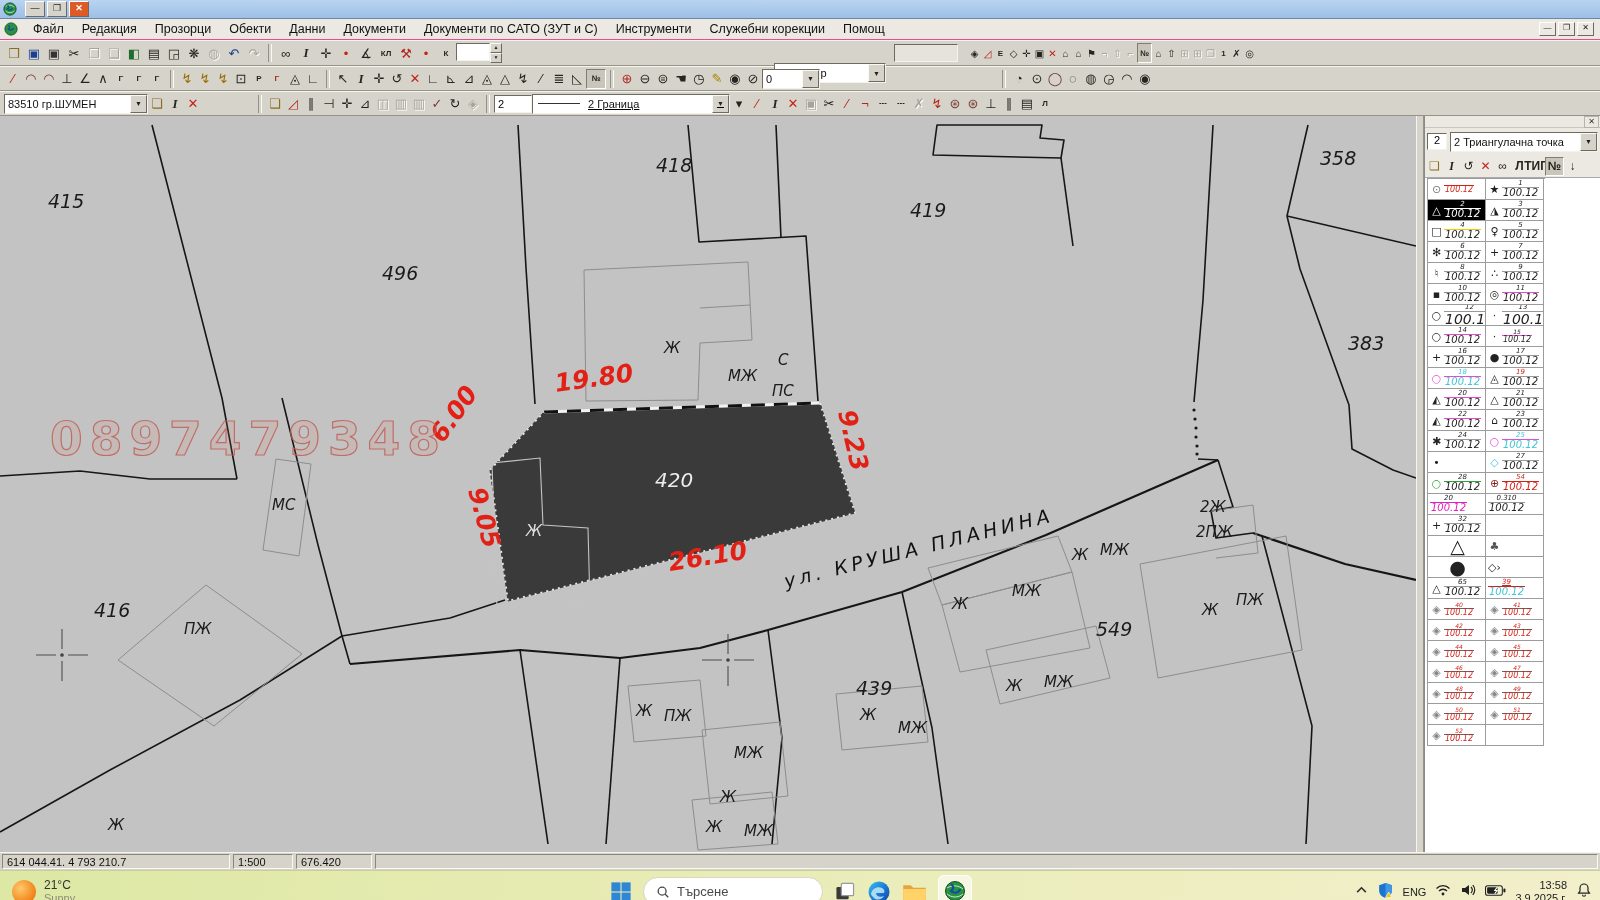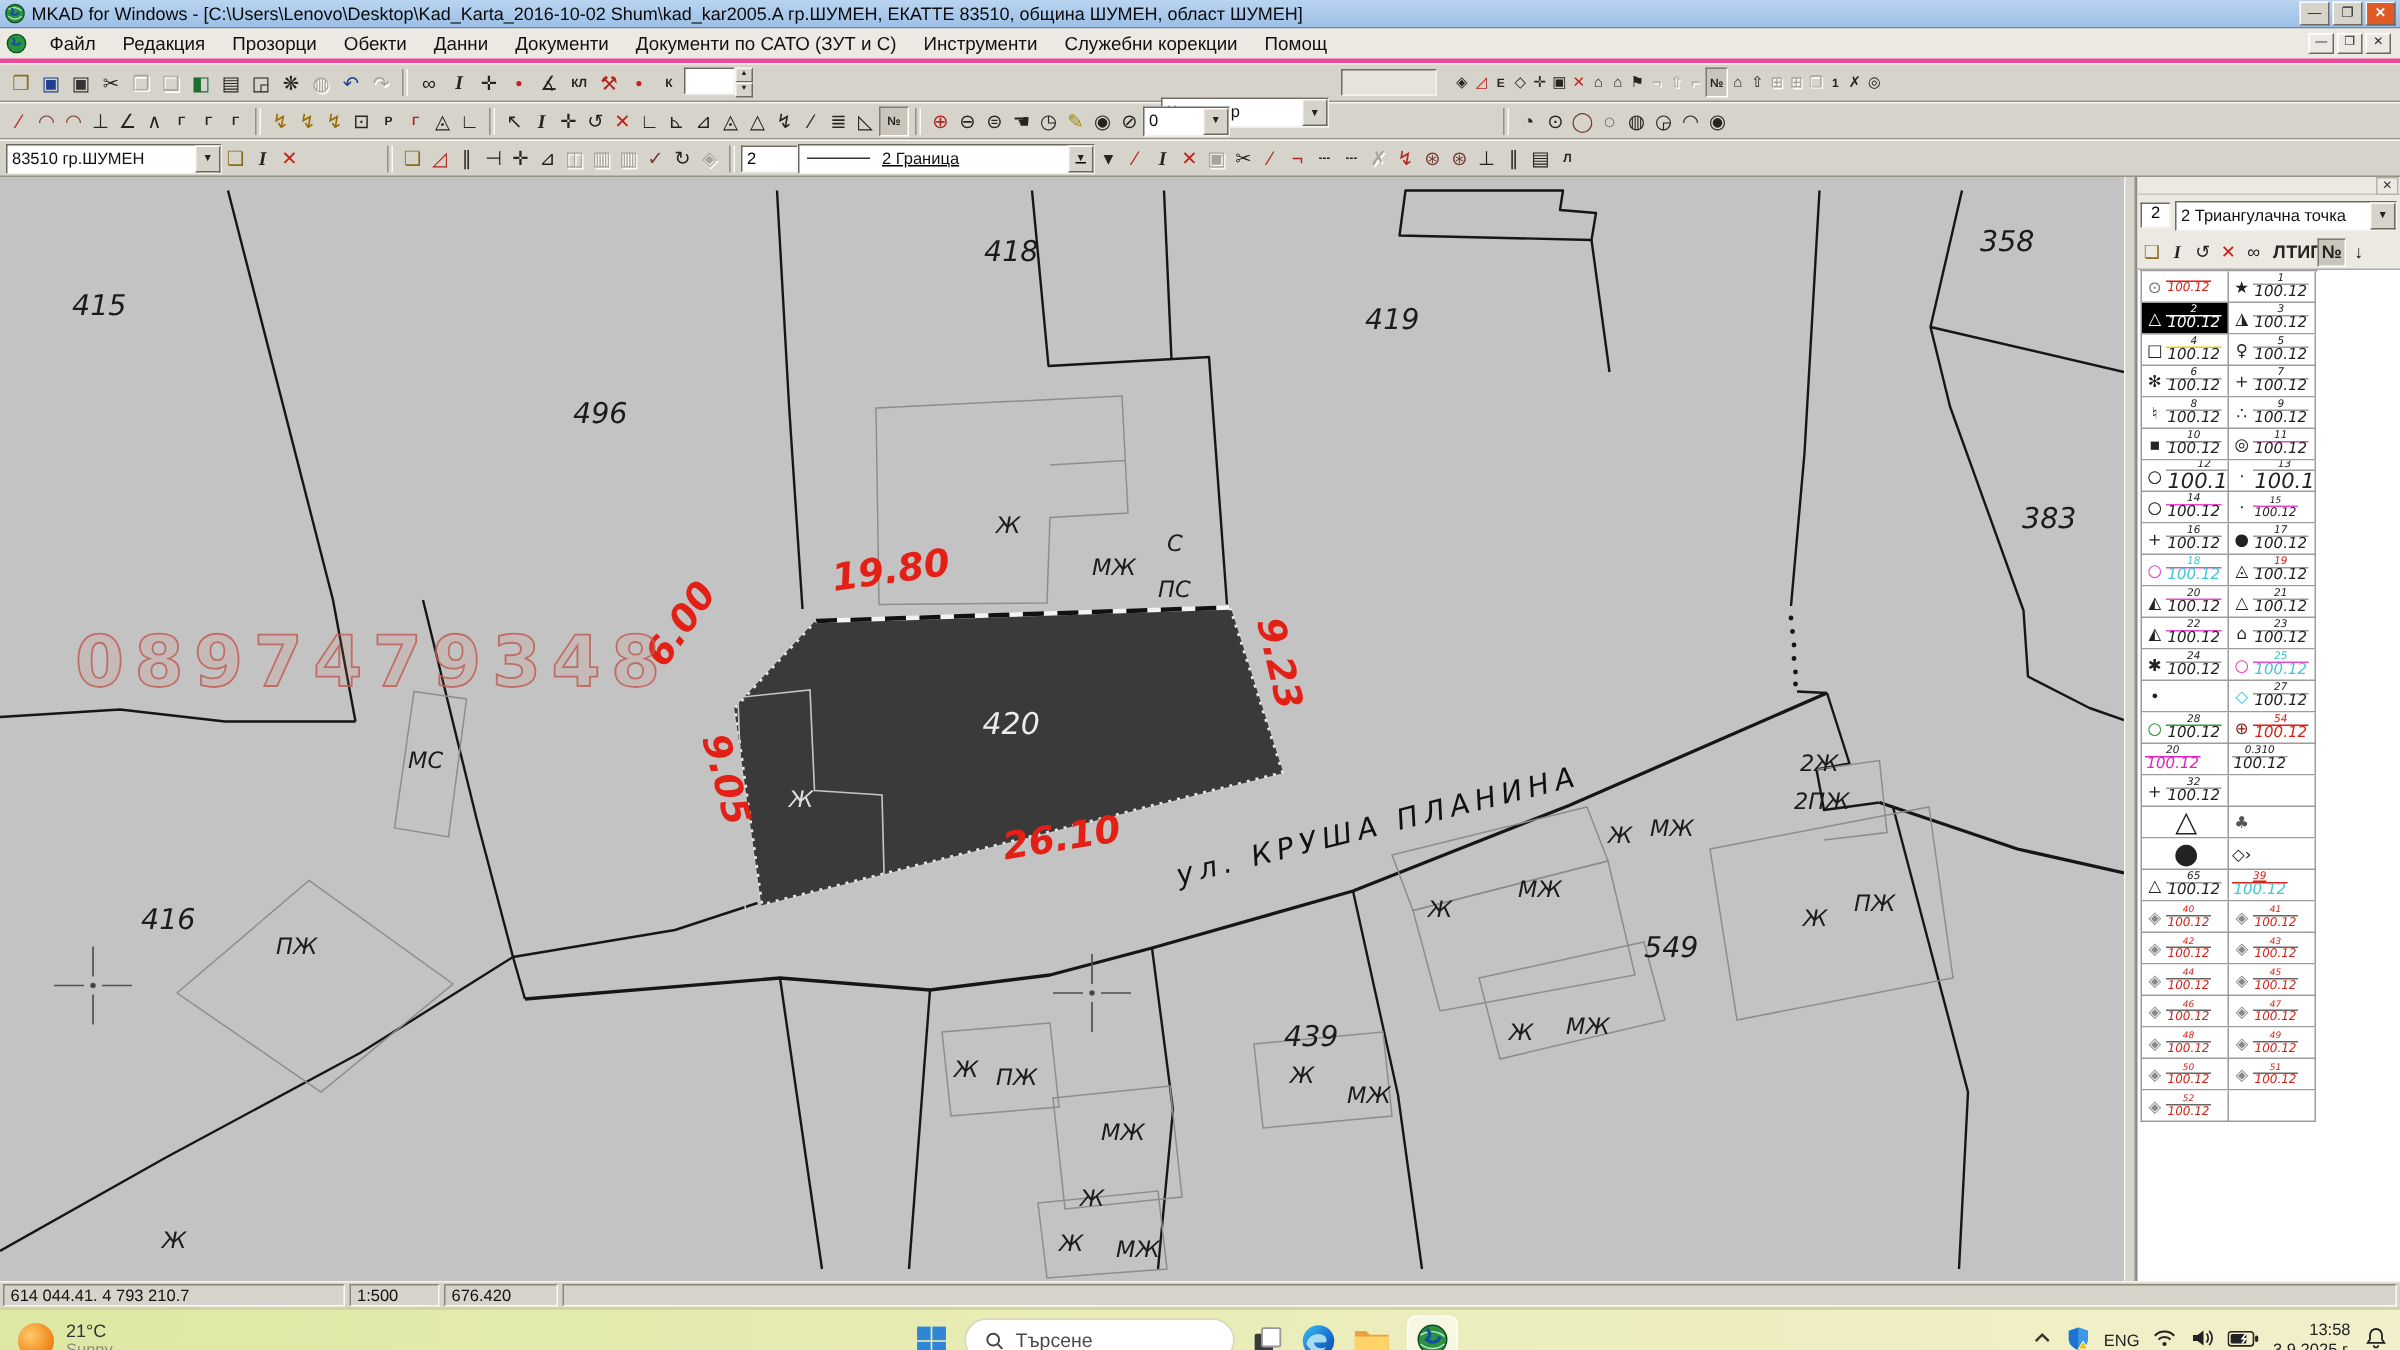--- a/index.html
+++ b/index.html
@@ -5,21 +5,21 @@
   html,body{margin:0;padding:0;background:#666;}
   #app{position:relative;width:1600px;height:900px;font-family:"Liberation Sans",sans-serif;font-size:12px;overflow:hidden;background:#d6d3ca;user-select:none;}
   
   .titlebar{height:18px;background:linear-gradient(180deg,#b9d4f1,#9dbfe6);display:flex;align-items:center;padding:0 3px;border-bottom:1px solid #6f86a5;}
   .titlebar .ticon{width:14px;height:14px;margin-right:4px;flex:0 0 auto;}
   .titlebar .ttext{font-size:12px;color:#0a0a0a;white-space:nowrap;overflow:hidden;flex:1;}
   .win-controls{display:flex;gap:2px;margin-left:4px;}
   .wbtn{width:18px;height:14px;background:#d6d3ca;border:1px solid;border-color:#fff #6e6a60 #6e6a60 #fff;font-size:9px;line-height:12px;text-align:center;color:#222;}
   .wbtn.close{background:#e05a26;color:#fff;font-weight:bold;}
   
-  .menubar{height:20px;background:#ece9e2;display:flex;align-items:center;padding:0 2px;border-bottom:3px solid #ec4899;}
+  .menubar{height:20px;background:#ece9e2;display:flex;align-items:center;padding:0 2px;border-bottom:1px solid #ec4899;}
   .menubar .micon{width:14px;height:14px;margin:0 6px 0 2px;}
   .menu-item{padding:2px 9px;color:#111;font-size:12.5px;white-space:nowrap;}
   .mdi-controls{margin-left:auto;display:flex;gap:2px;padding-right:4px;}
   .mdi-controls .wbtn{width:15px;height:12px;font-size:8px;line-height:10px;background:#ece9e2;}
   
   .tb-row{display:flex;align-items:center;background:#d6d3ca;border-top:1px solid #f6f4ee;border-bottom:1px solid #979387;padding:1px 4px;}
   #tb1{height:22px}#tb2{height:21px}#tb3{height:21px}
   .tbtn{width:20px;height:18px;display:flex;align-items:center;justify-content:center;font-size:13px;color:#26241f;flex:0 0 auto;}
   #tb2 .tbtn,#tb3 .tbtn{width:18px;}
   .tbtn.sm{width:13px;font-size:10px;}
@@ -93,21 +93,20 @@
 <body>
 
 <div id="app">
 
   <div class="titlebar">
     <svg class="ticon" viewBox="0 0 16 16">
       <circle cx="8" cy="8" r="7" fill="#2a9240" stroke="#0d4f1c"></circle>
       <path d="M3 5c3-2 7-2 10 1M3 10c3 3 7 3 10 0" fill="none" stroke="#bfe8c8" stroke-width="1"></path>
       <path d="M5 4c2 1 2 3 0 4 2 2 5 1 6-1" fill="none" stroke="#134f9e" stroke-width="1.6"></path>
     </svg>
-    <span class="ttext">MKAD for Windows - [C:\Users\Lenovo\Desktop\Kad_Karta_2016-10-02 Shum\kad_kar2005.A гр.ШУМЕН, ЕКАТТЕ 83510, община ШУМЕН, област ШУМЕН]</span>
     <span class="win-controls">
       <span class="wbtn">—</span>
       <span class="wbtn">❐</span>
       <span class="wbtn close">✕</span>
     </span>
   </div>
 
   <div class="menubar">
     <svg class="micon" viewBox="0 0 16 16">
       <circle cx="8" cy="8" r="7" fill="#2a9240" stroke="#0d4f1c"></circle>

